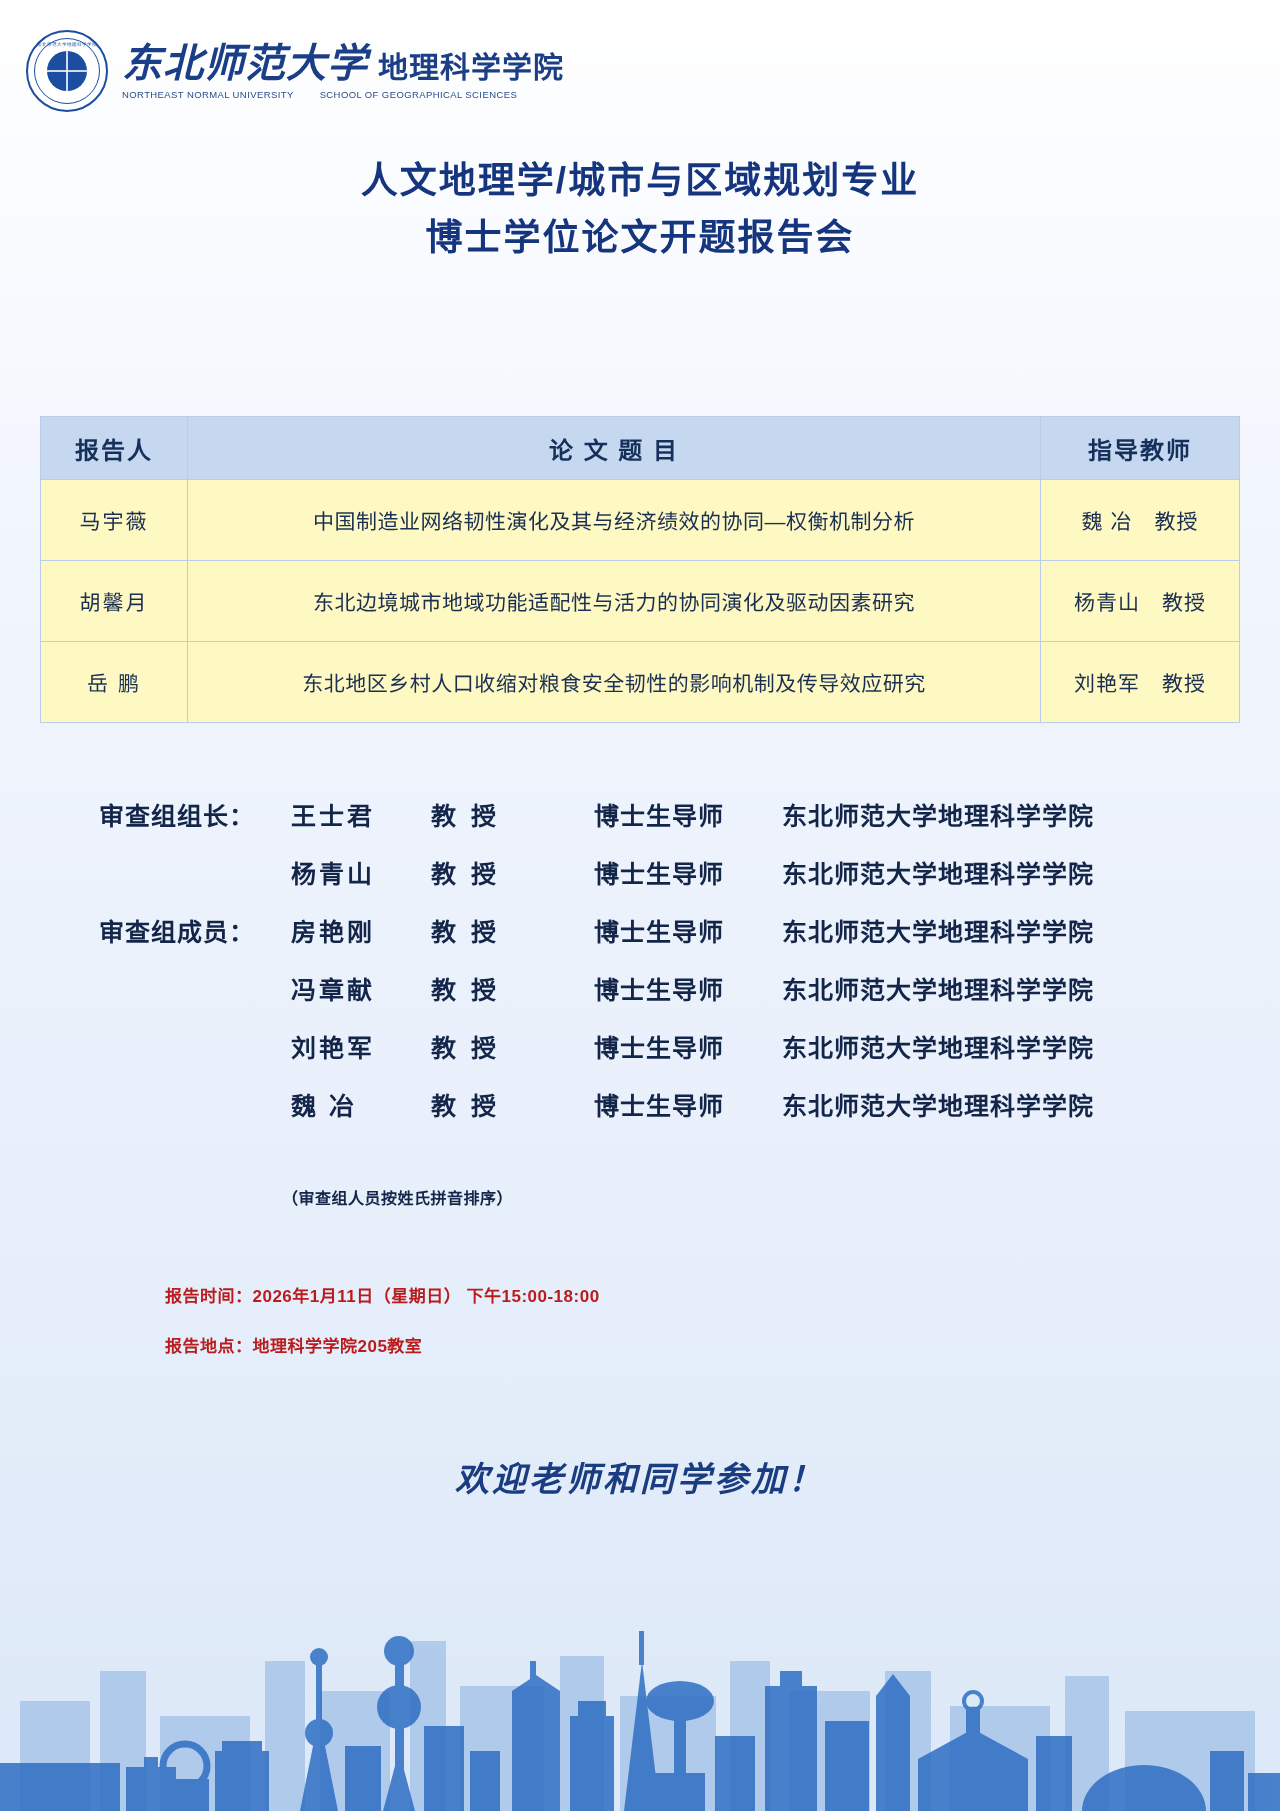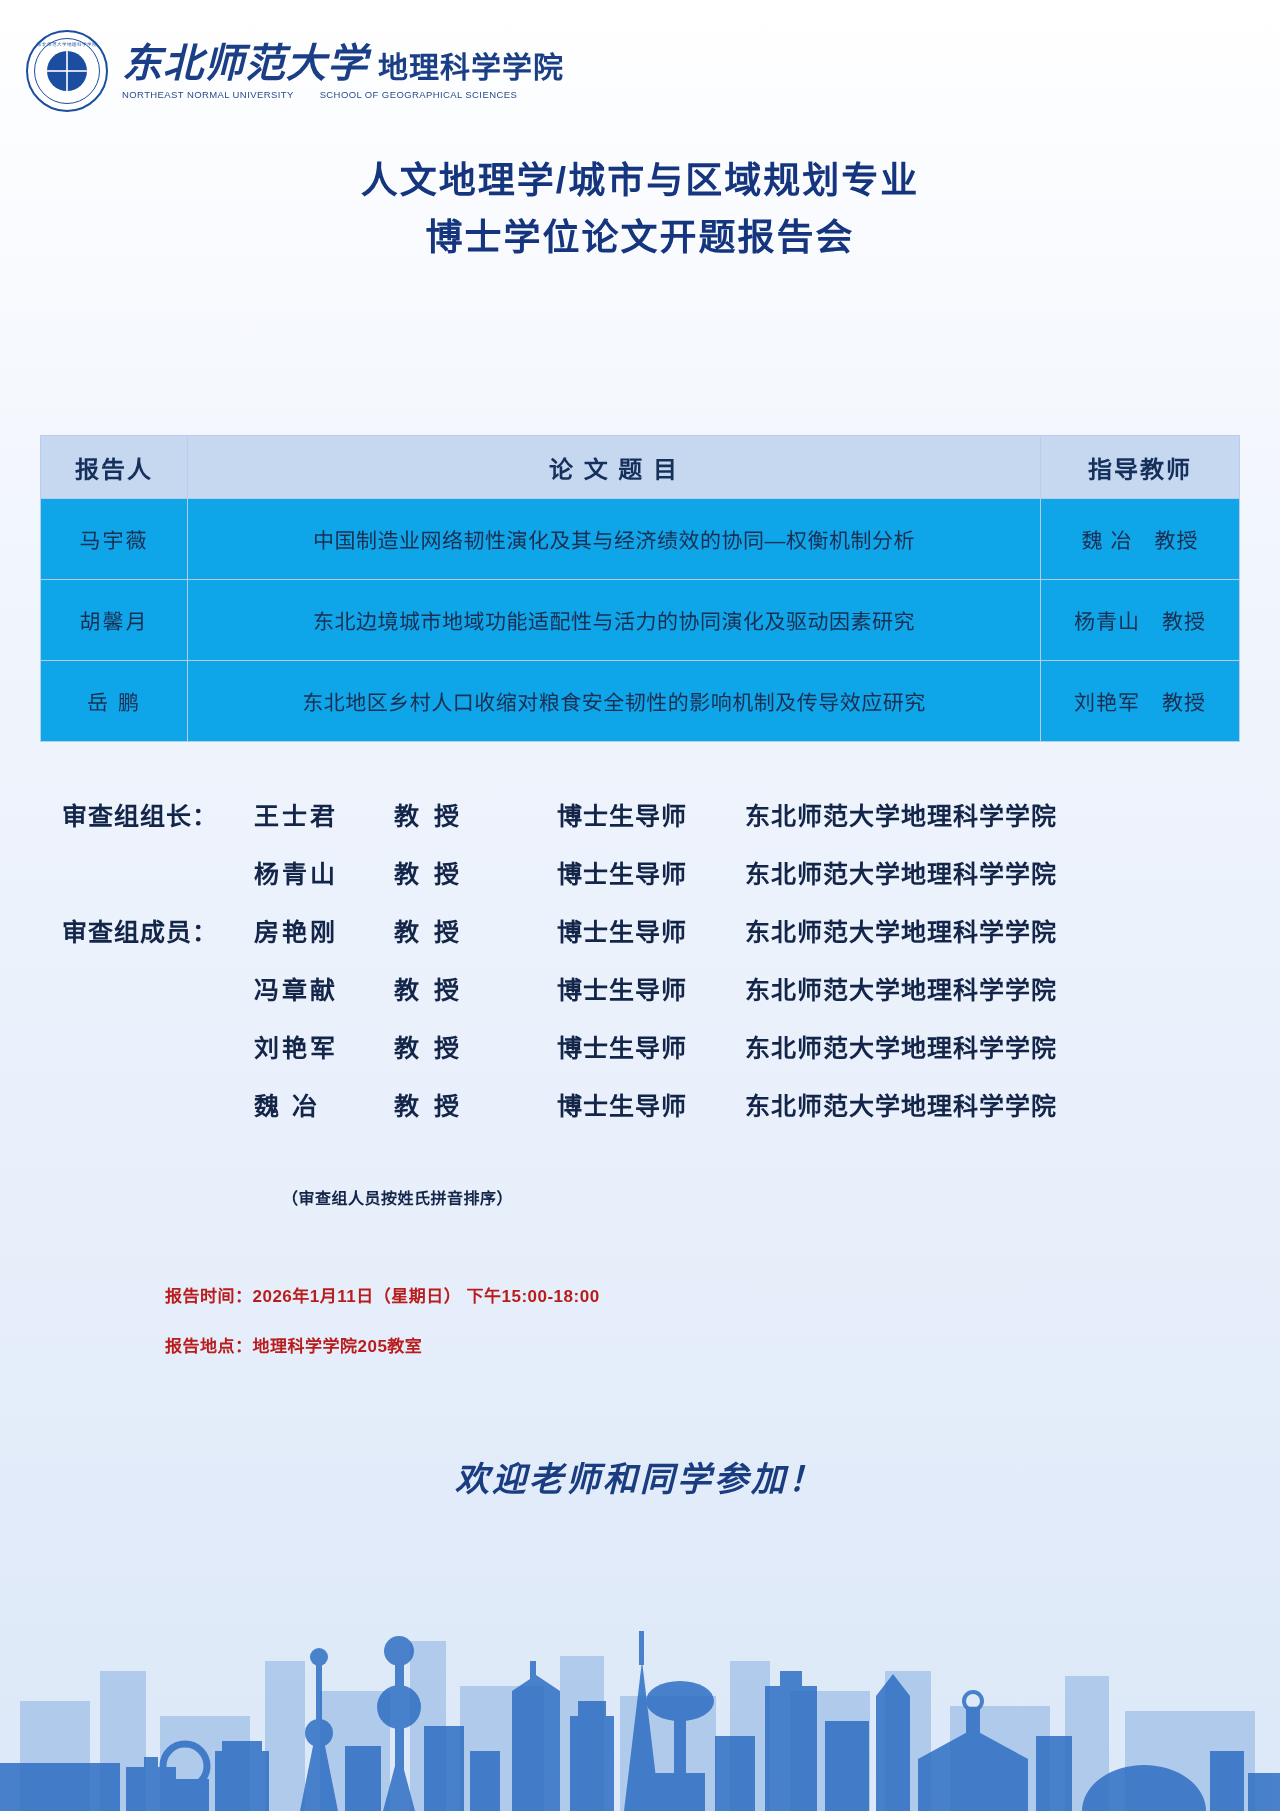--- a/index.html
+++ b/index.html
@@ -129,21 +129,21 @@
     font-weight: bold;
     font-size: 37px;
     color: #15357e;
     letter-spacing: 2px;
     line-height: 1.55;
   }
 
   
   .paper-table {
     position: absolute;
-    top: 435px;
+    top: 416px;
     left: 40px;
     width: 1200px;
     border-collapse: collapse;
     table-layout: fixed;
   }
   .paper-table th,
   .paper-table td {
     border: 1px solid #b9ccea;
     height: 80px;
     text-align: center;
@@ -154,21 +154,21 @@
   }
   .paper-table thead th {
     background: #c6d8f0;
     font-weight: bold;
     font-size: 24px;
     color: #16305c;
     height: 62px;
     letter-spacing: 2px;
   }
   .paper-table tbody td {
-    background: #0ea5e9;
+    background: #fef9c3;
   }
   .col-person { width: 130px; letter-spacing: 2px; }
   .col-advisor { width: 182px; letter-spacing: 1px; }
   .col-title { letter-spacing: .5px; margin-top: 20px; }
 
   
   .committee {
     position: absolute;
     top: 785px;
     left: 62px;
@@ -176,21 +176,21 @@
     font-weight: bold;
     color: #13264a;
   }
   .committee-row {
     display: flex;
     align-items: center;
     height: 58px;
     font-size: 25px;
     letter-spacing: 1px;
   }
-  .c-label { width: 192px; flex: none; }
+  .c-label { width: 192px; flex: none; margin-left: 37px; }
   .c-name  { width: 140px; flex: none; letter-spacing: 3px; }
   .c-rank  { width: 163px; flex: none; letter-spacing: 4px; }
   .c-role  { width: 188px; flex: none; }
   .c-org   { flex: 1; }
 
   .committee-note {
     position: absolute;
     top: 1185px;
     left: 282px;
     font-size: 16px;

